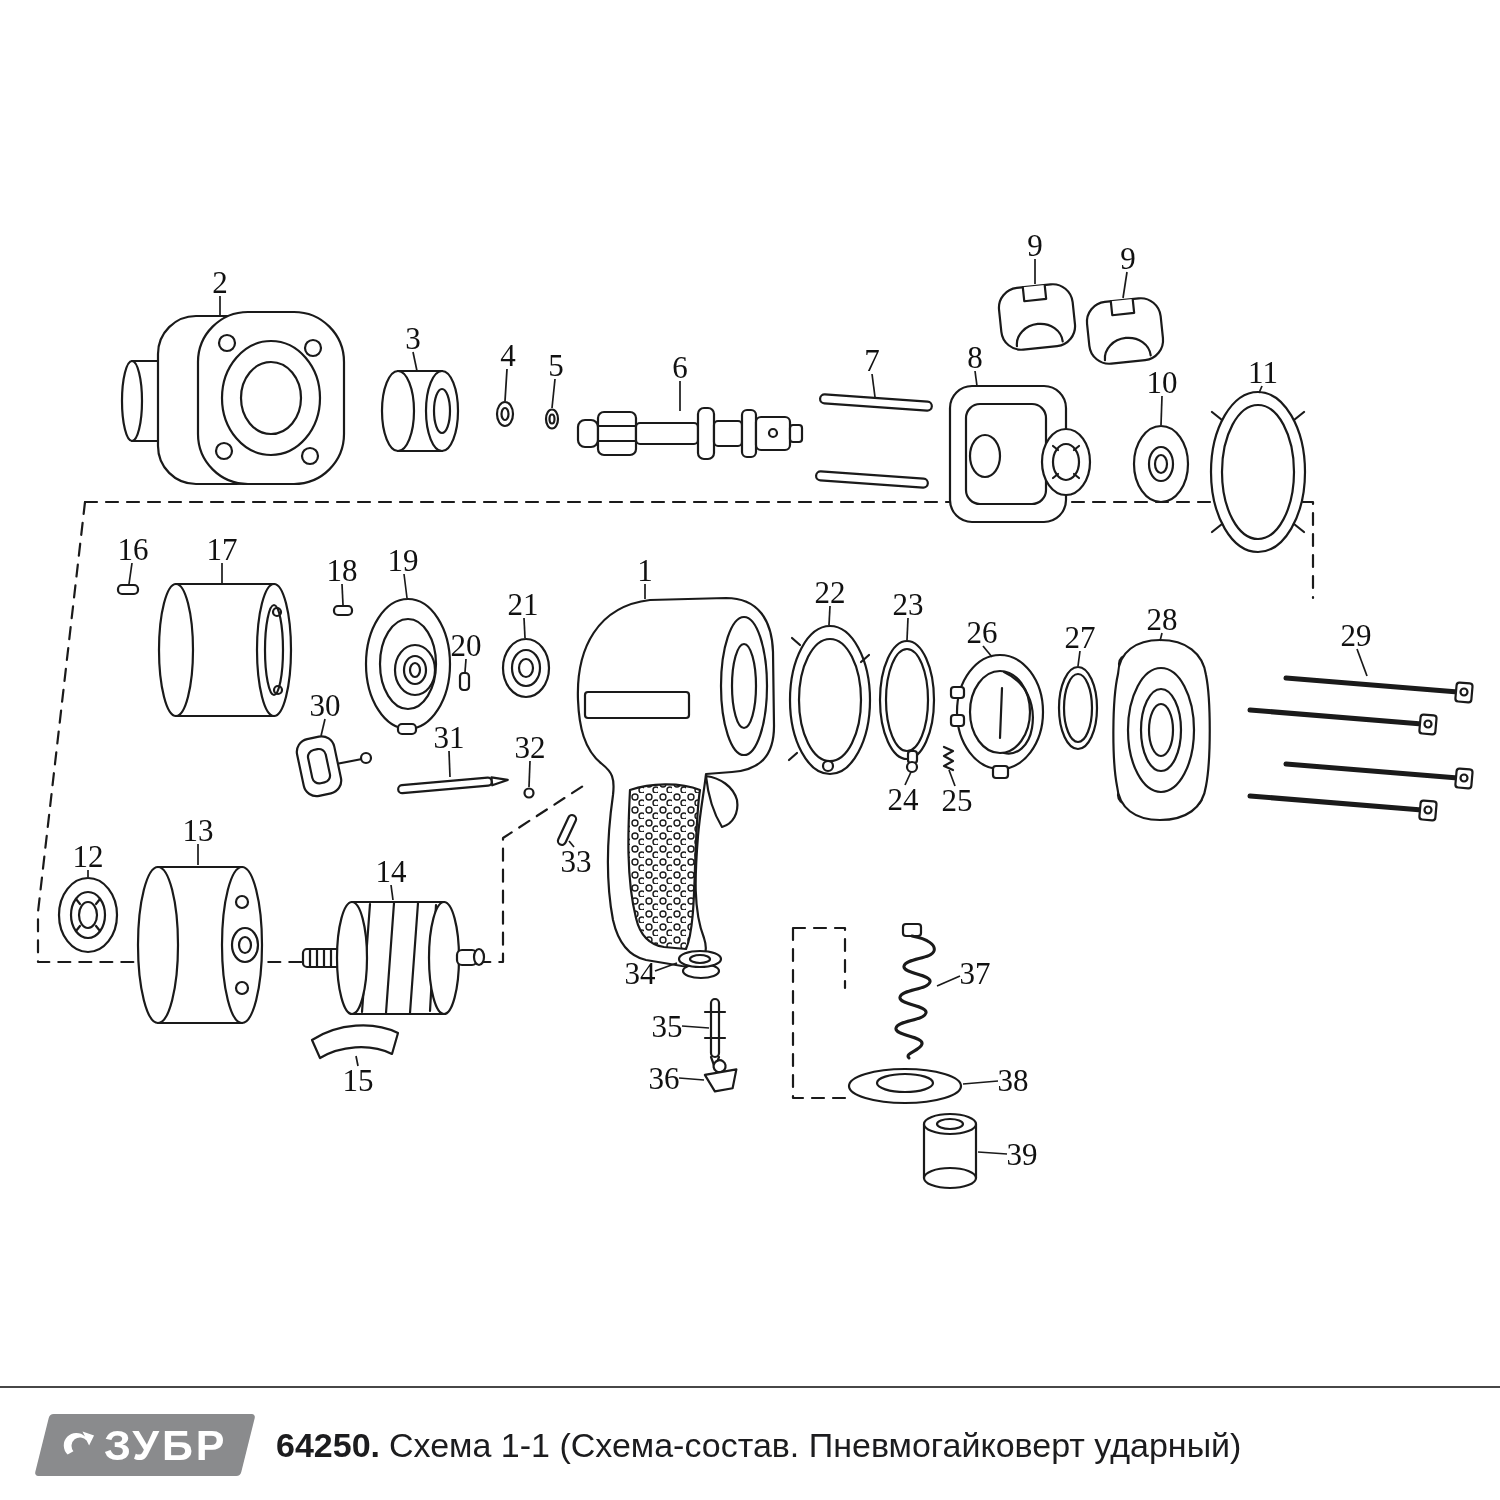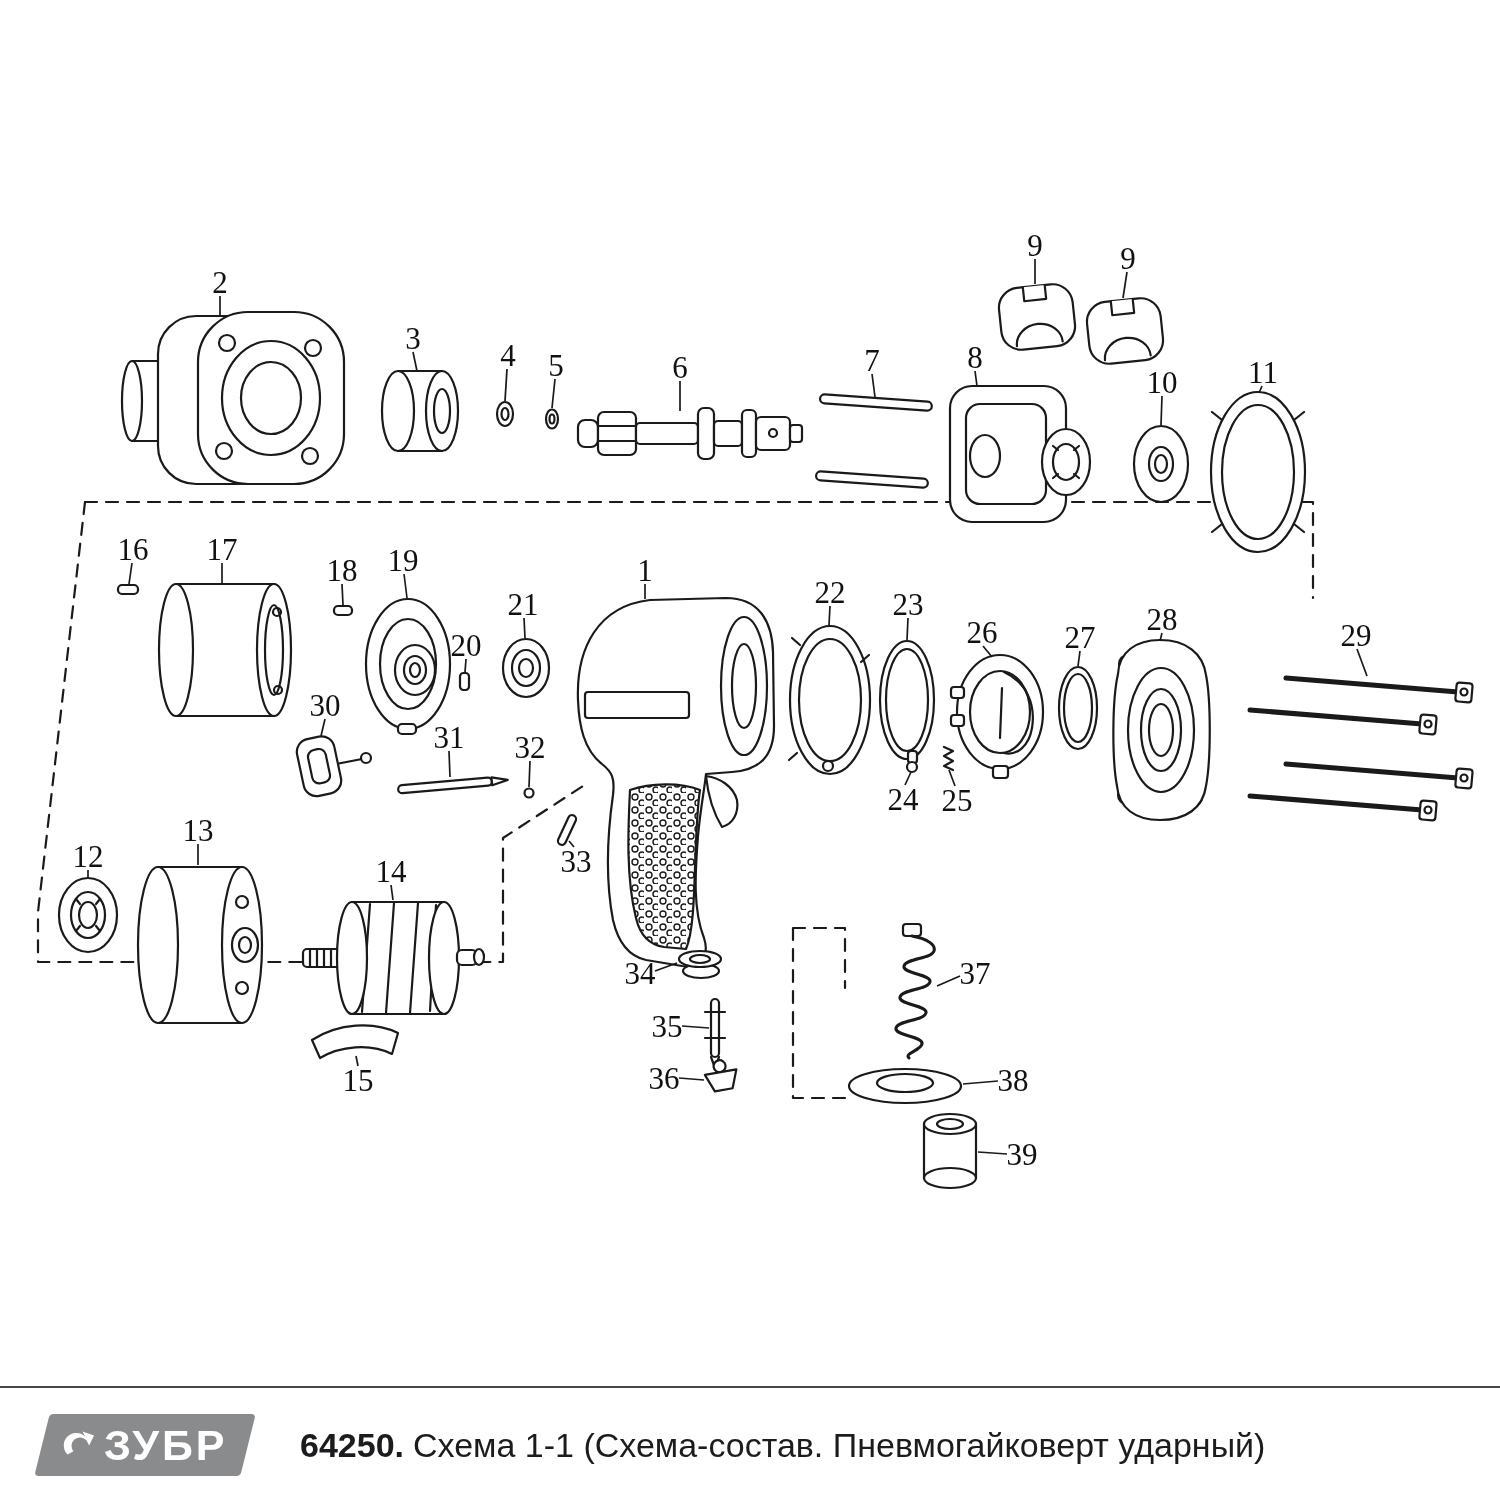--- a/index.html
+++ b/index.html
@@ -6,21 +6,21 @@
   body{width:1500px;height:1500px;position:relative;overflow:hidden;}
   #diagram-svg{position:absolute;left:0;top:0;display:block;}
   #label-layer text{font-family:"Liberation Serif",serif;font-size:31px;fill:#111;}
   .footer{position:absolute;left:0;top:1386px;width:1500px;height:114px;border-top:2px solid #474747;
           background:#fff;display:flex;align-items:center;font-family:"Liberation Sans",sans-serif;}
   .logo-wrap{margin-left:42px;width:206px;height:62px;background:#8a8b8d;transform:skewX(-14deg);
              border-radius:4px;display:flex;align-items:center;justify-content:center;flex:0 0 auto;}
   .logo-inner{transform:skewX(14deg);display:flex;align-items:center;gap:9px;}
   .logo-arrow{width:33px;height:33px;}
   .logo-text{color:#fff;font-weight:bold;font-size:43px;letter-spacing:3px;line-height:1;}
-  .caption{margin-left:52px;font-size:34px;color:#1c1c1e;white-space:nowrap;}
+  .caption{margin-left:28px;font-size:34px;color:#1c1c1e;white-space:nowrap;}
   .code{font-weight:bold;margin-right:9px;}
 </style>
 </head>
 <body>
 
 <svg id="diagram-svg" width="1500" height="1386" viewBox="0 0 1500 1386">
   <defs>
     <pattern id="dots" width="14" height="13" patternUnits="userSpaceOnUse">
       <circle cx="5" cy="4" r="3" fill="none" stroke="#1a1a1a" stroke-width="1.4"></circle>
       <circle cx="12" cy="10" r="3" fill="none" stroke="#1a1a1a" stroke-width="1.4"></circle>

